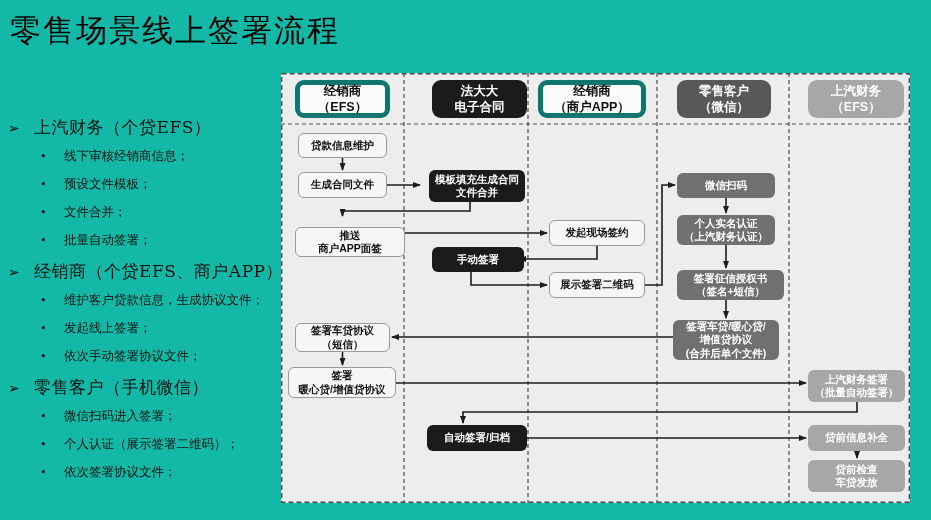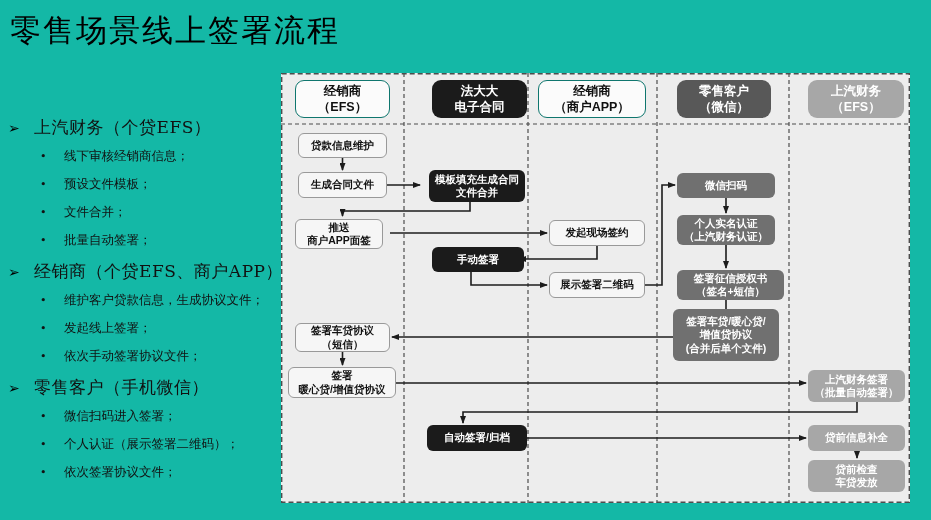--- a/index.html
+++ b/index.html
@@ -24,21 +24,21 @@
   
   .chart{position:absolute;left:281px;top:73px;width:629px;height:430px;background:#ededed;}
   .chart svg{position:absolute;left:0;top:0;z-index:1;}
   .node{
     position:absolute;z-index:2;display:flex;align-items:center;justify-content:center;
     text-align:center;white-space:pre-line;line-height:1.25;
     font-size:10.5px;font-weight:bold;border-radius:6px;box-sizing:border-box;
   }
   .lane-h{font-size:12.5px;border-radius:9px;line-height:1.3;}
   .light{background:#f6f6f6;border:1px solid #999999;color:#111;}
-  .lightH{background:#fbfbfb;border:1px solid #0f766e;color:#111;}
+  .lightH{background:#fbfbfb;border:5px solid #0f766e;color:#111;}
   .black{background:#1b1b1b;color:#ffffff;margin-left:7px;}
   .dark{background:#707070;color:#ffffff;}
   .darkH{background:#585858;color:#ffffff;}
   .gray{background:#a7a7a7;color:#ffffff;}
 </style>
 </head>
 <body>
 
 <div class="slide">
 
@@ -151,41 +151,41 @@
 电子合同</div>
     <div class="node lane-h lightH" style="left:257px;top:7px;width:108px;height:38px">经销商
 （商户APP）</div>
     <div class="node lane-h darkH" style="left:396px;top:7px;width:94px;height:38px">零售客户
 （微信）</div>
     <div class="node lane-h gray" style="left:527px;top:7px;width:96px;height:38px">上汽财务
 （EFS）</div>
 
     <div class="node light" style="left:17px;top:60px;width:89px;height:25px">贷款信息维护</div>
     <div class="node light" style="left:17px;top:99px;width:89px;height:26px">生成合同文件</div>
-    <div class="node light" style="left:14px;top:146px;width:88px;height:30px">推送
+    <div class="node light" style="left:14px;top:154px;width:110px;height:30px">推送
 商户APP面签</div>
     <div class="node light" style="left:14px;top:250px;width:95px;height:29px">签署车贷协议
 （短信）</div>
     <div class="node light" style="left:7px;top:294px;width:108px;height:31px">签署
 暖心贷/增值贷协议</div>
 
     <div class="node black" style="left:141px;top:97px;width:96px;height:32px">模板填充生成合同
 文件合并</div>
     <div class="node black" style="left:144px;top:174px;width:92px;height:25px">手动签署</div>
     <div class="node black" style="left:139px;top:352px;width:100px;height:26px">自动签署/归档</div>
 
     <div class="node light" style="left:268px;top:147px;width:96px;height:26px">发起现场签约</div>
     <div class="node light" style="left:268px;top:199px;width:96px;height:26px">展示签署二维码</div>
 
     <div class="node dark" style="left:396px;top:100px;width:98px;height:25px">微信扫码</div>
     <div class="node dark" style="left:396px;top:142px;width:98px;height:30px">个人实名认证
 （上汽财务认证）</div>
     <div class="node dark" style="left:396px;top:197px;width:107px;height:30px">签署征信授权书
 （签名+短信）</div>
-    <div class="node dark" style="left:392px;top:236px;width:106px;height:52px">签署车贷/暖心贷/
+    <div class="node dark" style="left:392px;top:247px;width:106px;height:40px">签署车贷/暖心贷/
 增值贷协议
 (合并后单个文件)</div>
 
     <div class="node gray" style="left:527px;top:297px;width:97px;height:32px">上汽财务签署
 （批量自动签署）</div>
     <div class="node gray" style="left:527px;top:352px;width:97px;height:26px">贷前信息补全</div>
     <div class="node gray" style="left:527px;top:387px;width:97px;height:32px">贷前检查
 车贷发放</div>
 
   </div>

